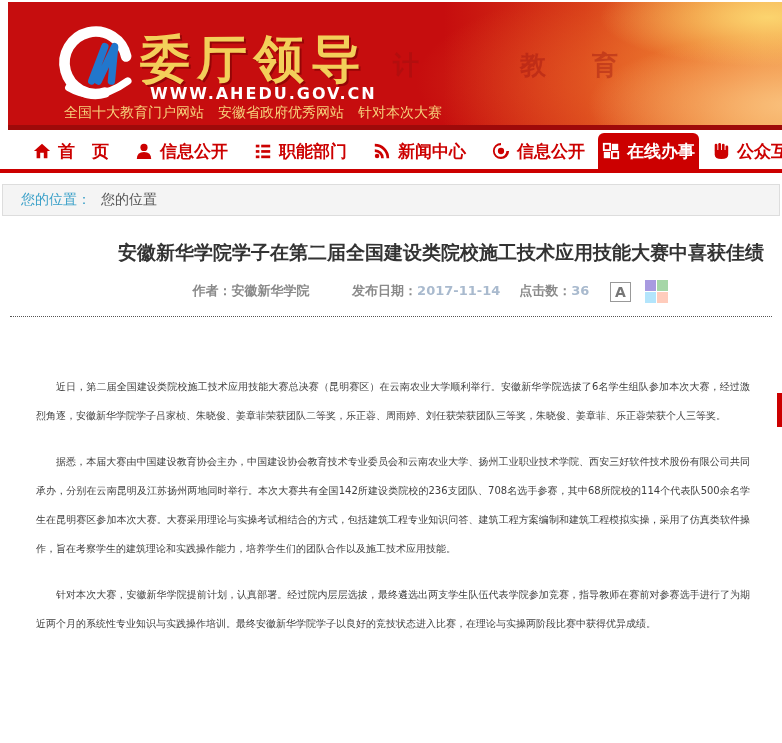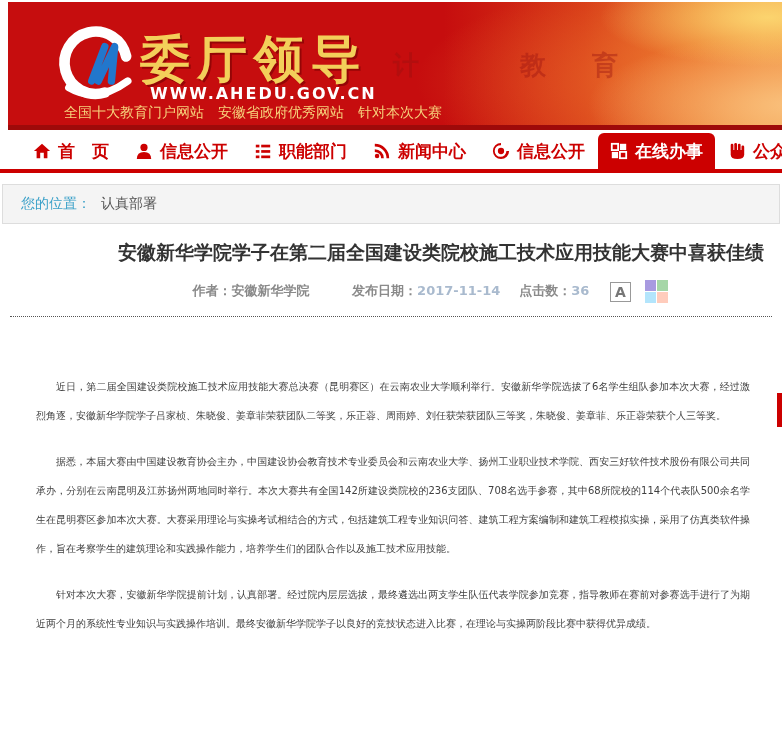--- a/index.html
+++ b/index.html
@@ -53,27 +53,27 @@
     background:#ffffff; border-bottom:4px solid #cc0000;
     display:flex; align-items:stretch; padding-left:20px;
     overflow:hidden; white-space:nowrap;
   }
   .nav-item {
     display:flex; align-items:center; gap:7px;
     color:#cc0000; font-weight:bold; font-size:17px;
     padding:0 13px; cursor:pointer; flex:0 0 auto;
   }
   .nav-item.active {
-    background:#cc0000; color:#ffffff; border-radius:6px 6px 0 0; padding:0 12px;
+    background:#cc0000; color:#ffffff; border-radius:6px 6px 0 0; padding:0 4px;
   }
   .nav-item svg { width:18px; height:18px; flex:0 0 auto; }
 
   
   .breadcrumb {
-    position:absolute; left:2px; top:184px; width:778px; height:40px;
+    position:absolute; left:2px; top:184px; width:778px; height:32px;
     background:#f4f4f4; border:1px solid #dddddd;
     display:flex; align-items:center; padding-left:18px; font-size:14px;
   }
   .crumb-label { color:#3aa0c8; }
   .crumb-path  { color:#555555; margin-left:10px; cursor:pointer; }
 
   
   .article { position:absolute; left:8px; top:228px; width:766px; }
   .article-title {
     margin:10px 10px 16px; text-align:right;
@@ -196,21 +196,21 @@
       <rect x="15" y="4" width="3" height="6" rx="1.4"></rect>
       <path d="M3 9 h15 v5 q0 5 -7.5 5 q-7.5 0 -7.5 -5 Z"></path>
     </svg>
     <span>公众互动</span>
   </div>
 
 </div>
 
 <div class="breadcrumb">
   <span class="crumb-label">您的位置：</span>
-  <span class="crumb-path">认真部署</span>
+  <span class="crumb-path">您的位置</span>
 </div>
 
 <div class="article">
   <h1 class="article-title">安徽新华学院学子在第二届全国建设类院校施工技术应用技能大赛中喜获佳绩</h1>
 
   <div class="article-meta">
     <span class="meta-author-group"><span>作者：</span><span>安徽新华学院</span></span>
     <span>发布日期：</span><span class="meta-value">2017-11-14</span>
     <span class="meta-gap"></span>
     <span>点击数：</span><span class="meta-value">36</span>

